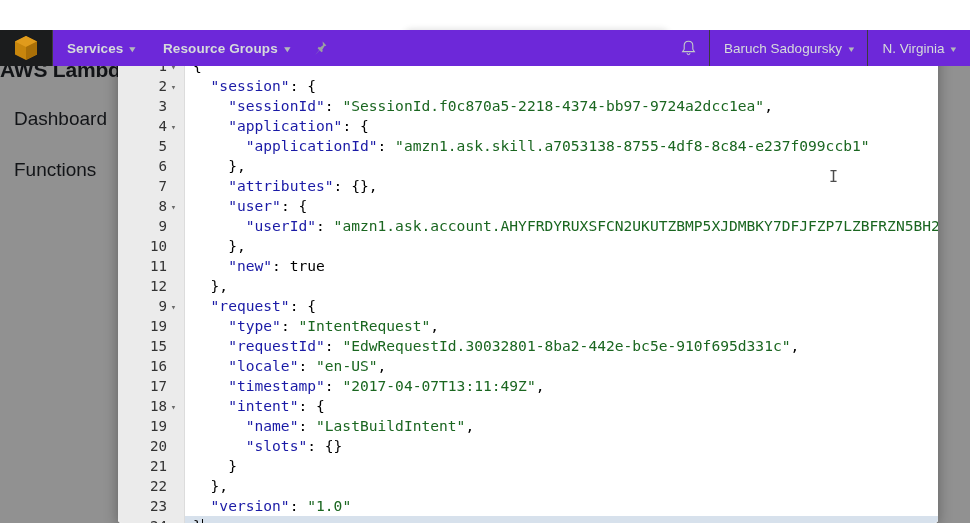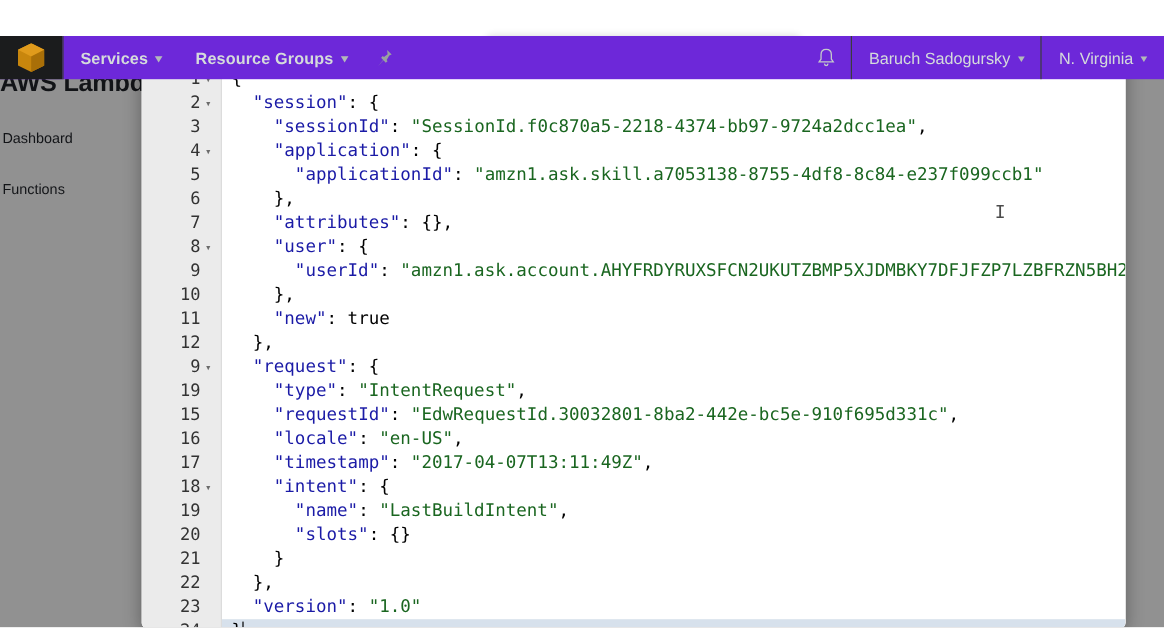--- a/index.html
+++ b/index.html
@@ -131,23 +131,23 @@
   .lambda-title {
     font-size: 21px;
     font-weight: bold;
     color: #16191f;
     padding-left: 0px;
     margin: 8px 0 0 0;
     white-space: nowrap;
     letter-spacing: -.2px;
   }
   .side-link {
-    font-size: 12px;
+    font-size: 19px;
     color: #16191f;
-    padding-left: 2px;
+    padding-left: 14px;
     white-space: nowrap;
   }
   .side-link.first { margin-top: 26px; }
   .side-link.second { margin-top: 29px; }
 
   
   .page-right-text {
     position: absolute;
     right: 2px;
     top: 52px;

